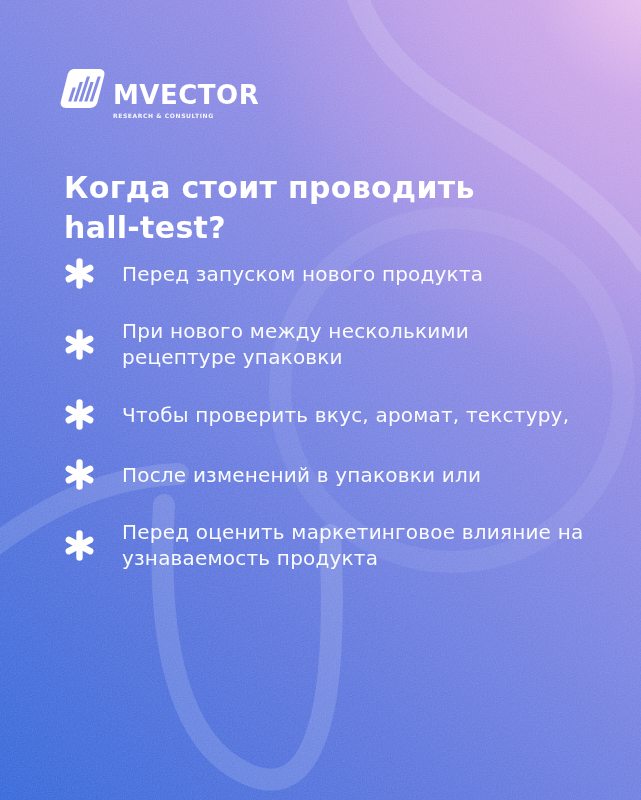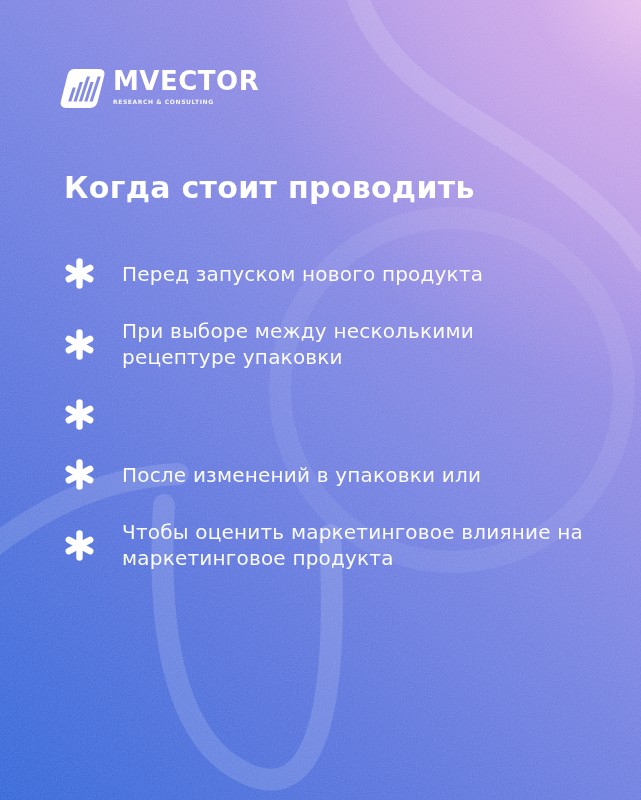--- a/index.html
+++ b/index.html
@@ -11,21 +11,21 @@
   .poster {
     position: absolute; inset: 0; overflow: hidden;
     background:
       radial-gradient(circle at 104% -4%, rgba(240,201,240,0.95) 0%, rgba(205,165,232,0.75) 13%, rgba(160,140,230,0.0) 40%),
       linear-gradient(225deg, #cfa9e6 0%, #9b8ce4 22%, #7480e1 48%, #5570dc 72%, #2f63d8 100%);
   }
   svg.decor, svg.noise { position: absolute; inset: 0; display: block; }
   .content { position: absolute; inset: 0; padding: 0 40px 0 64px; box-sizing: border-box; }
 
   .logo { position: absolute; left: 58px; top: 66px; display: flex; align-items: flex-start; gap: 7px; }
-  .logo-text { margin-top: 2px; }
+  .logo-text { margin-top: 16px; }
   .wordmark {
     color: #ffffff; font-size: 26px; font-weight: bold; line-height: 1;
     letter-spacing: 0.5px;
   }
   .tagline {
     color: rgba(255,255,255,0.92); font-size: 6px; font-weight: bold;
     letter-spacing: 0.6px; margin-top: 4px;
   }
 
   .heading {
@@ -90,20 +90,21 @@
         <path mask="url(#logobars)" fill="#ffffff" d="M 18 2 L 44 2 C 49 2 51.3 4.6 50 9.4 L 43 37 C 41.8 41.6 39 44 34.4 44 L 9 44 C 4.2 44 1.9 41.4 3.2 36.6 L 10.2 9 C 11.4 4.4 13.8 2 18 2 Z"></path>
       </svg>
       <div class="logo-text">
         <div class="wordmark">MVECTOR</div>
         <div class="tagline">RESEARCH &amp; CONSULTING</div>
       </div>
     </header>
 
     <h1 class="heading">
       <div>Когда стоит проводить</div>
+      <div>hall-test?</div>
     </h1>
 
     <ul class="use-cases" id="use-case-list">
   <li class="item">
     <span class="bullet">
       <svg width="31" height="31" viewBox="0 0 32 32" aria-hidden="true">
         <g stroke="#ffffff" stroke-width="6.6" stroke-linecap="round">
           <line x1="16" y1="3.5" x2="16" y2="28.5"></line>
           <line x1="16" y1="3.5" x2="16" y2="28.5" transform="rotate(62 16 16)"></line>
           <line x1="16" y1="3.5" x2="16" y2="28.5" transform="rotate(-62 16 16)"></line>
@@ -119,36 +120,37 @@
     <span class="bullet">
       <svg width="31" height="31" viewBox="0 0 32 32" aria-hidden="true">
         <g stroke="#ffffff" stroke-width="6.6" stroke-linecap="round">
           <line x1="16" y1="3.5" x2="16" y2="28.5"></line>
           <line x1="16" y1="3.5" x2="16" y2="28.5" transform="rotate(62 16 16)"></line>
           <line x1="16" y1="3.5" x2="16" y2="28.5" transform="rotate(-62 16 16)"></line>
         </g>
       </svg>
     </span>
     <span class="item-text">
-            <div class="line">При выборе между несколькими</div>
+            <div class="line">При нового между несколькими</div>
             <div class="line">рецептуре упаковки</div>
           </span>
   </li>
 
   <li class="item">
     <span class="bullet">
       <svg width="31" height="31" viewBox="0 0 32 32" aria-hidden="true">
         <g stroke="#ffffff" stroke-width="6.6" stroke-linecap="round">
           <line x1="16" y1="3.5" x2="16" y2="28.5"></line>
           <line x1="16" y1="3.5" x2="16" y2="28.5" transform="rotate(62 16 16)"></line>
           <line x1="16" y1="3.5" x2="16" y2="28.5" transform="rotate(-62 16 16)"></line>
         </g>
       </svg>
     </span>
     <span class="item-text">
+            <div class="line">Чтобы проверить вкус, аромат, текстуру,</div>
           </span>
   </li>
 
   <li class="item">
     <span class="bullet">
       <svg width="31" height="31" viewBox="0 0 32 32" aria-hidden="true">
         <g stroke="#ffffff" stroke-width="6.6" stroke-linecap="round">
           <line x1="16" y1="3.5" x2="16" y2="28.5"></line>
           <line x1="16" y1="3.5" x2="16" y2="28.5" transform="rotate(62 16 16)"></line>
           <line x1="16" y1="3.5" x2="16" y2="28.5" transform="rotate(-62 16 16)"></line>
@@ -164,19 +166,19 @@
     <span class="bullet">
       <svg width="31" height="31" viewBox="0 0 32 32" aria-hidden="true">
         <g stroke="#ffffff" stroke-width="6.6" stroke-linecap="round">
           <line x1="16" y1="3.5" x2="16" y2="28.5"></line>
           <line x1="16" y1="3.5" x2="16" y2="28.5" transform="rotate(62 16 16)"></line>
           <line x1="16" y1="3.5" x2="16" y2="28.5" transform="rotate(-62 16 16)"></line>
         </g>
       </svg>
     </span>
     <span class="item-text">
-            <div class="line">Чтобы оценить маркетинговое влияние на</div>
-            <div class="line">маркетинговое продукта</div>
+            <div class="line">Перед оценить маркетинговое влияние на</div>
+            <div class="line">узнаваемость продукта</div>
           </span>
   </li>
 </ul>
   </div>
 </div>
 
 </body></html>

